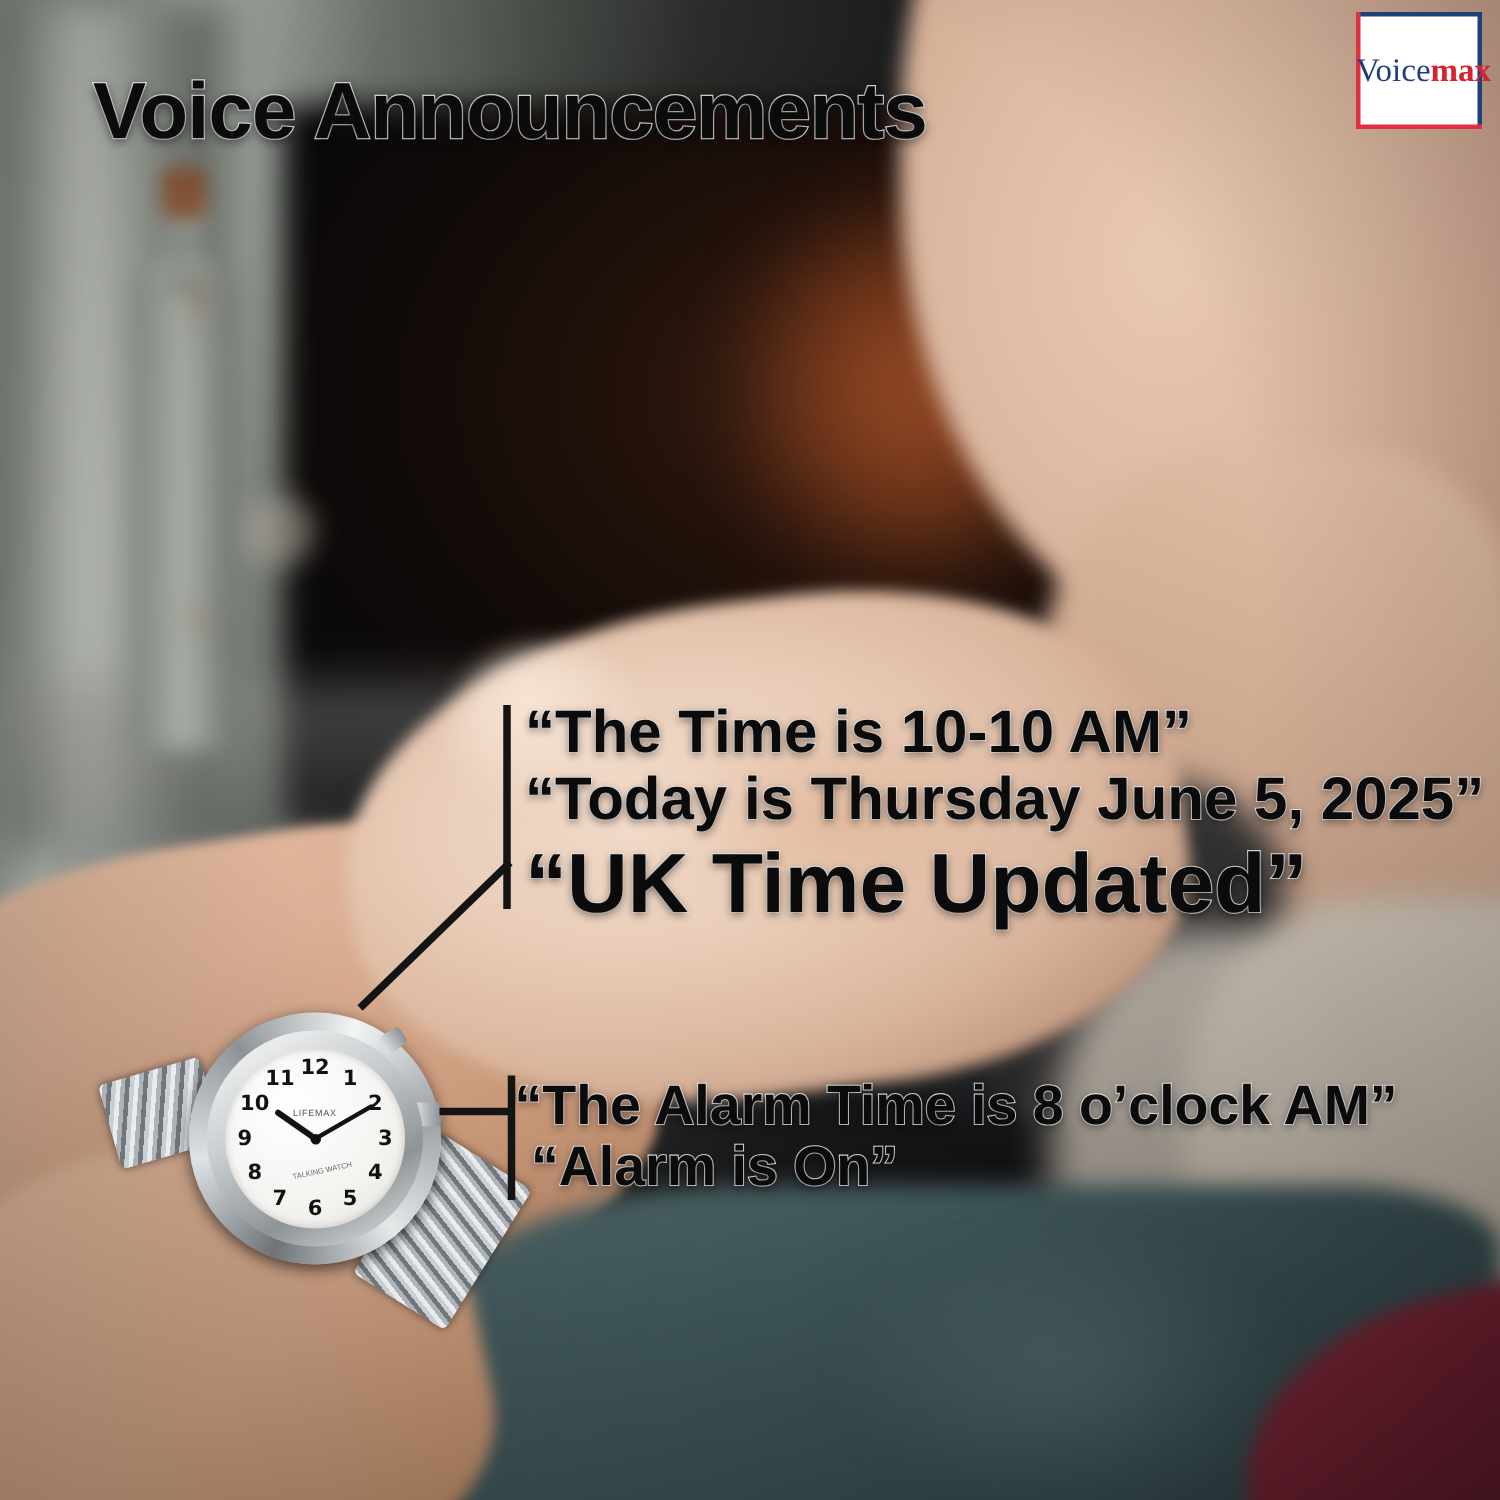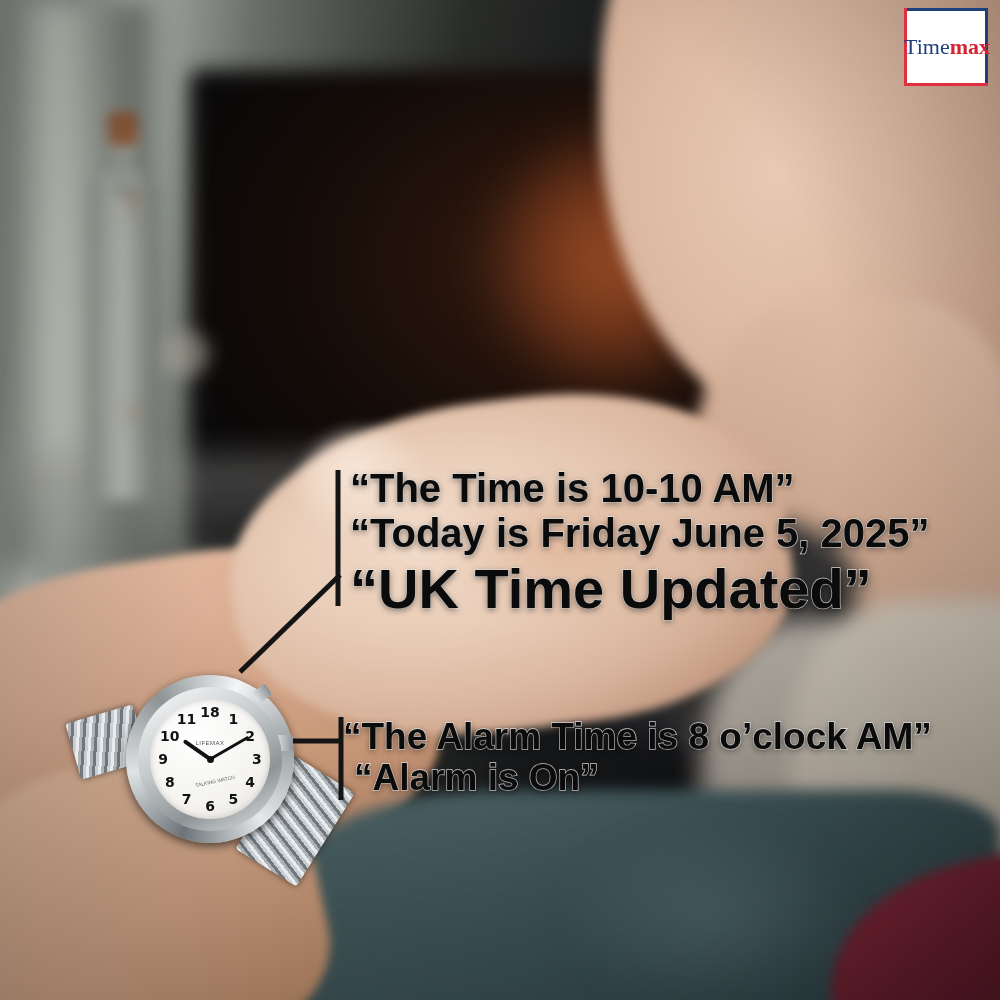--- a/index.html
+++ b/index.html
@@ -197,21 +197,21 @@
   <div class="ph" id="watch">
     <div class="w-band" id="w-band-left"></div>
     <div class="w-band" id="w-band-right"></div>
     <div id="w-case">
       <div id="w-pusher"></div>
       <div id="w-crown"></div>
       <div id="w-bezel">
         <div id="w-dial">
           <span id="w-brand">LIFEMAX</span>
           <span id="w-sub">TALKING WATCH</span>
-          <span class="w-num" style="left:50%;top:11%">18</span>
+          <span class="w-num" style="left:50%;top:11%">12</span>
           <span class="w-num" style="left:69.5%;top:16.5%">1</span>
           <span class="w-num" style="left:83.5%;top:30.5%">2</span>
           <span class="w-num" style="left:89%;top:50%">3</span>
           <span class="w-num" style="left:83.5%;top:69.5%">4</span>
           <span class="w-num" style="left:69.5%;top:83.5%">5</span>
           <span class="w-num" style="left:50%;top:89%">6</span>
           <span class="w-num" style="left:30.5%;top:83.5%">7</span>
           <span class="w-num" style="left:16.5%;top:69.5%">8</span>
           <span class="w-num" style="left:11%;top:50%">9</span>
           <span class="w-num" style="left:16.5%;top:30.5%">10</span>
@@ -224,29 +224,30 @@
     </div>
   </div>
 
   <svg id="leaders" width="1000" height="1000" viewBox="0 0 1000 1000">
     <line x1="338" y1="470" x2="338" y2="606" stroke="#141414" stroke-width="5"></line>
     <line x1="340" y1="575" x2="240" y2="672" stroke="#141414" stroke-width="5"></line>
     <line x1="341" y1="717" x2="341" y2="800" stroke="#141414" stroke-width="5"></line>
     <line x1="293" y1="741" x2="343" y2="741" stroke="#141414" stroke-width="5"></line>
   </svg>
 
+  <div id="title">Voice Announcements</div>
 
   <div class="callout" id="c1-l1">“The Time is 10-10 AM”</div>
-  <div class="callout" id="c1-l2">“Today is Friday June 5, 2025”</div>
+  <div class="callout" id="c1-l2">“Today is Thursday June 5, 2025”</div>
   <div class="callout" id="c1-l3">“UK Time Updated”</div>
 
   <div class="callout" id="c2-l1">“The Alarm Time is 8 o’clock AM”</div>
   <div class="callout" id="c2-l2">“Alarm is On”</div>
 
   <div id="logo">
     <div id="logo-bt"></div>
     <div id="logo-br"></div>
     <div id="logo-bb"></div>
     <div id="logo-bl"></div>
-    <div id="logo-text"><span id="logo-life">Time</span><span id="logo-max">max</span></div>
+    <div id="logo-text"><span id="logo-life">Voice</span><span id="logo-max">max</span></div>
   </div>
 
 </div>
 
 </body></html>

